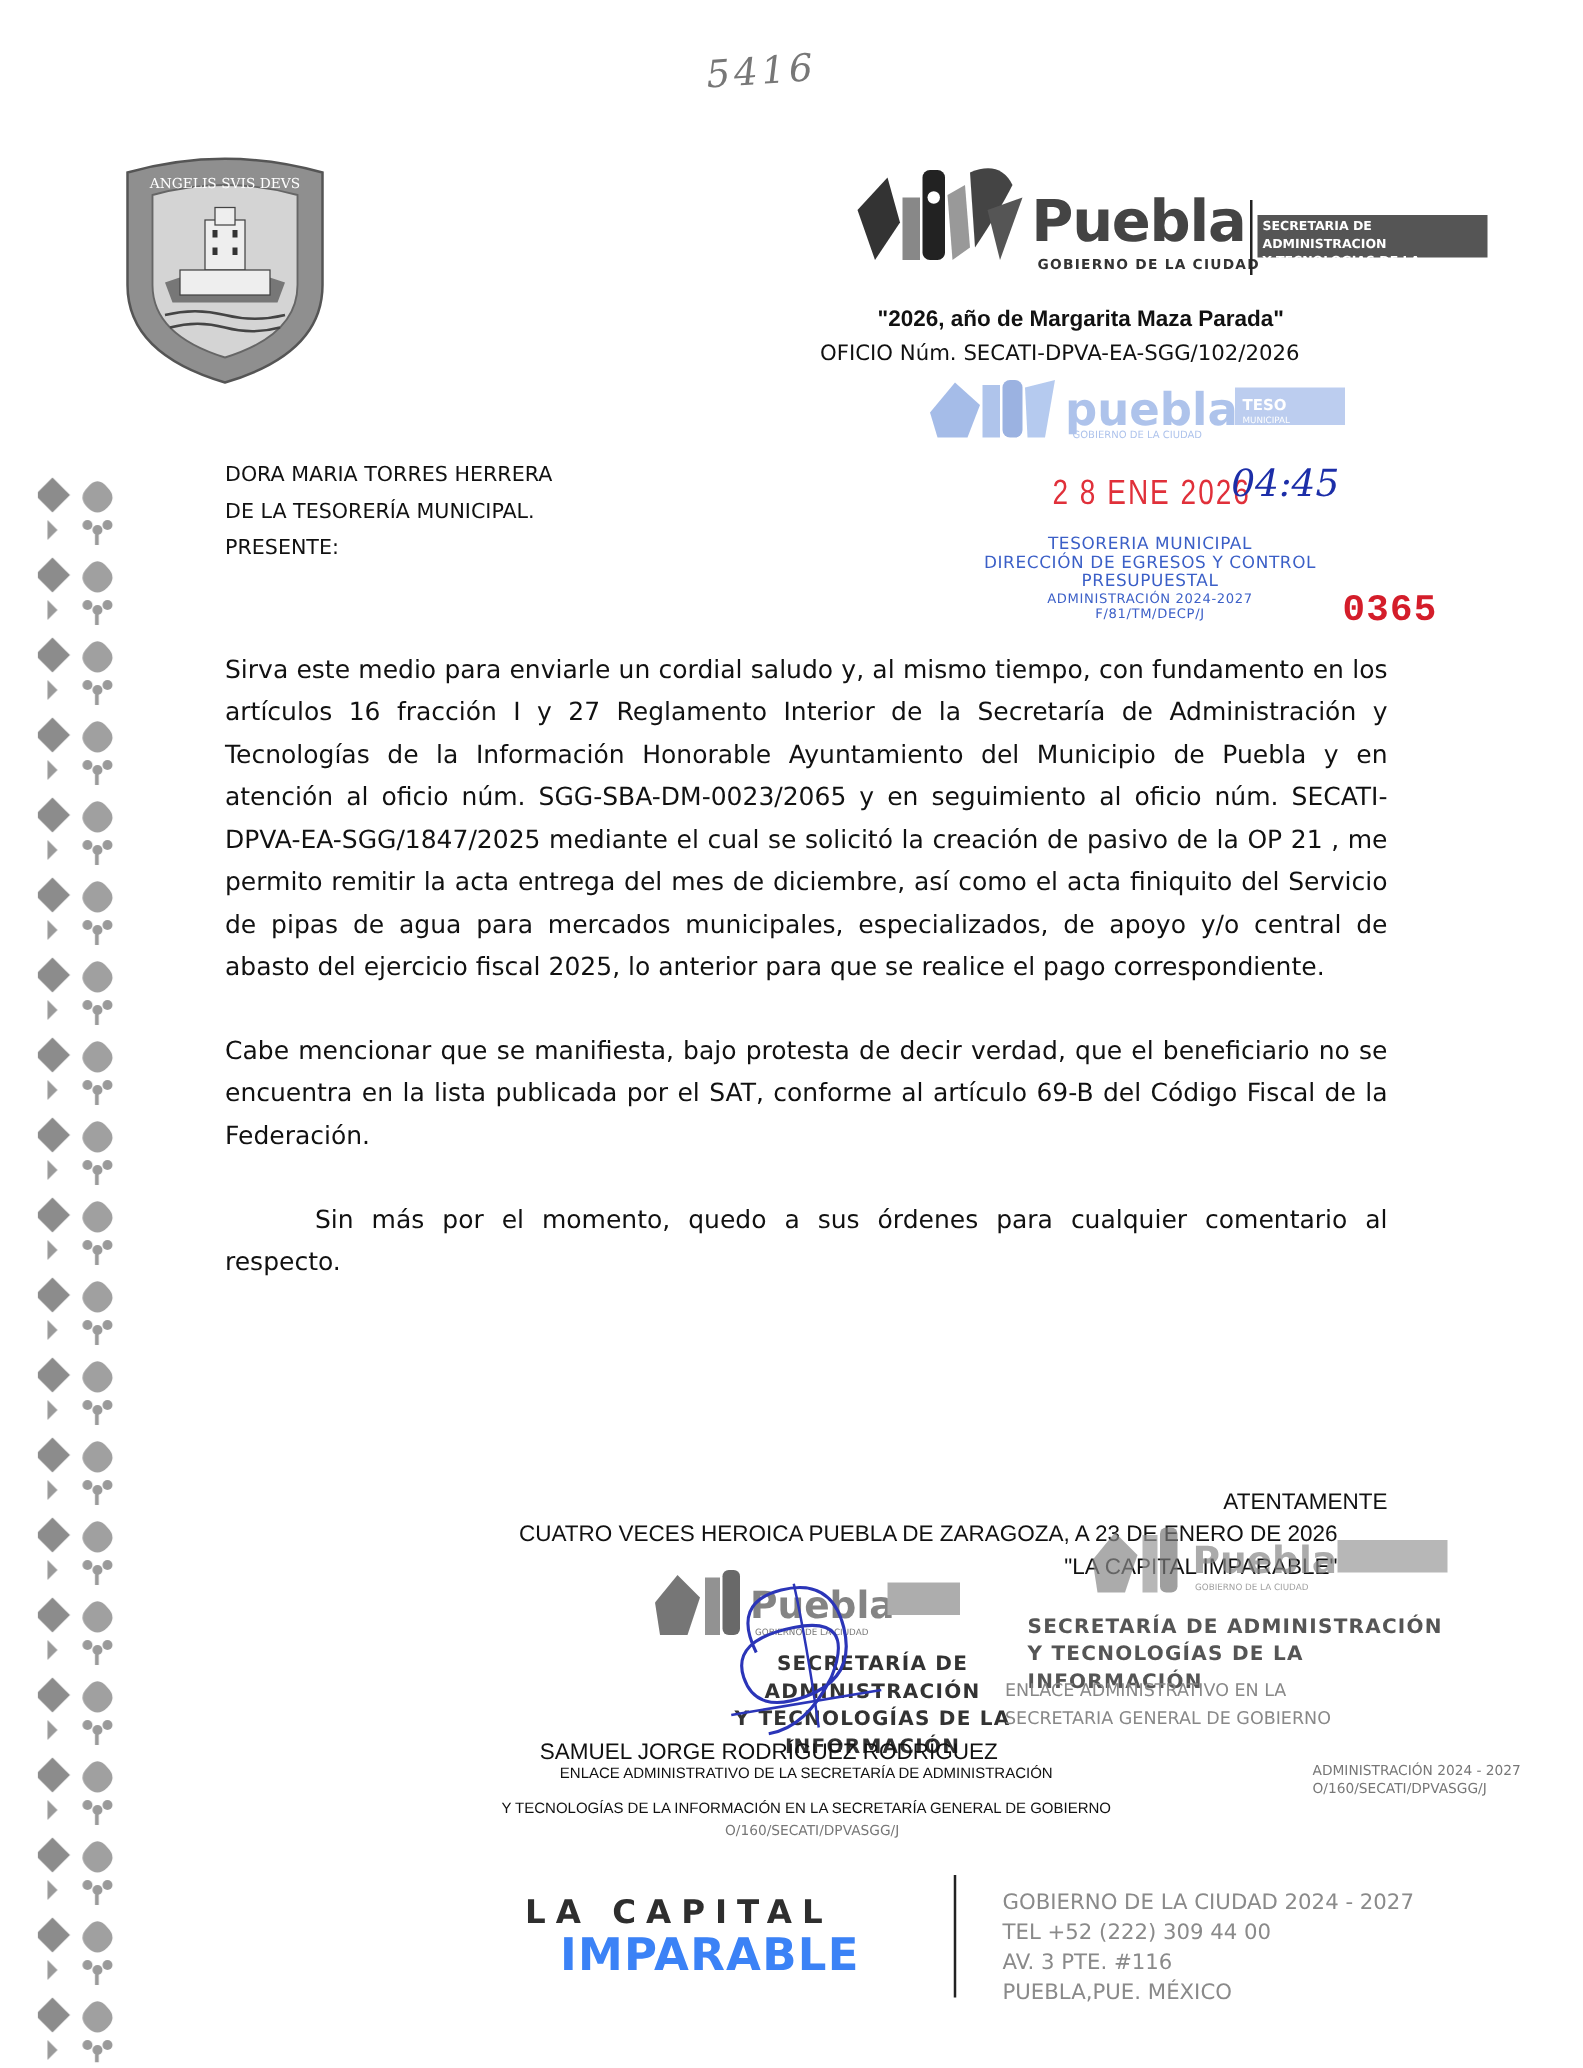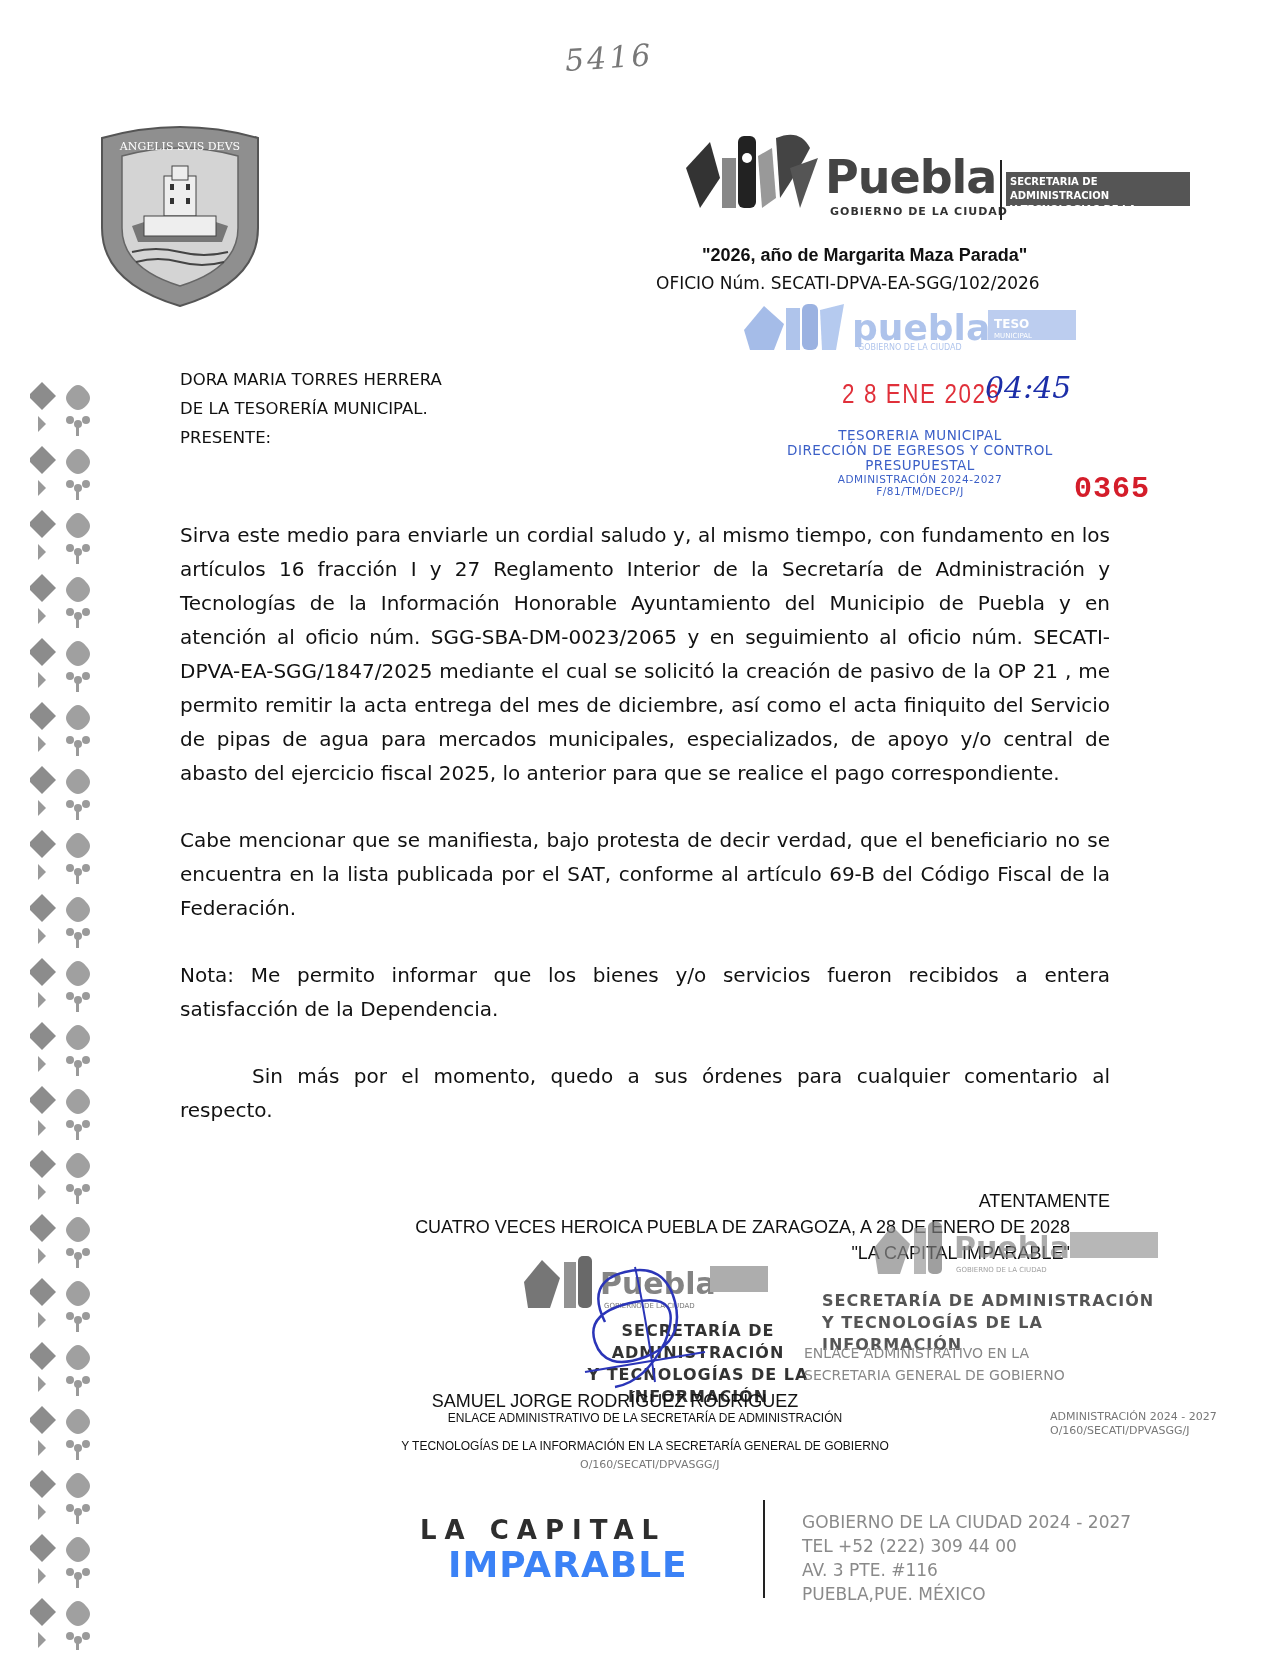--- a/index.html
+++ b/index.html
@@ -146,27 +146,26 @@
 
 <div class="abs addressee">
   <div>DORA MARIA TORRES HERRERA</div>
   <div>DE LA TESORERÍA MUNICIPAL.</div>
   <div>PRESENTE:</div>
 </div>
 
 <div class="abs body-text">
   <p>Sirva este medio para enviarle un cordial saludo y, al mismo tiempo, con fundamento en los artículos 16 fracción I y 27 Reglamento Interior de la Secretaría de Administración y Tecnologías de la Información Honorable Ayuntamiento del Municipio de Puebla y en atención al oficio núm. SGG-SBA-DM-0023/2065 y en seguimiento al oficio núm. SECATI-DPVA-EA-SGG/1847/2025 mediante el cual se solicitó la creación de pasivo de la OP 21 , me permito remitir la acta entrega del mes de diciembre, así como el acta finiquito del Servicio de pipas de agua para mercados municipales, especializados, de apoyo y/o central de abasto del ejercicio fiscal 2025, lo anterior para que se realice el pago correspondiente.</p>
   <p>Cabe mencionar que se manifiesta, bajo protesta de decir verdad, que el beneficiario no se encuentra en la lista publicada por el SAT, conforme al artículo 69-B del Código Fiscal de la Federación.</p>
-  <p>Nota: Me permito informar que los bienes y/o servicios fueron recibidos a entera satisfacción de la Dependencia.</p>
   <p class="indent">Sin más por el momento, quedo a sus órdenes para cualquier comentario al respecto.</p>
 </div>
 
 <div class="abs sig">
   <div>ATENTAMENTE</div>
-  <div style="transform:translateX(-40px)">CUATRO VECES HEROICA PUEBLA DE ZARAGOZA, A 28 DE ENERO DE 2028</div>
+  <div style="transform:translateX(-40px)">CUATRO VECES HEROICA PUEBLA DE ZARAGOZA, A 23 DE ENERO DE 2026</div>
   <div style="transform:translateX(-40px)">"LA CAPITAL IMPARABLE"</div>
 </div>
 
 <svg class="abs sig-logo-l" viewBox="0 0 250 60">
   <path d="M4 30 L22 8 L40 26 L30 56 L8 56 Z" fill="#555"></path>
   <rect x="44" y="10" width="12" height="46" fill="#777"></rect>
   <rect x="58" y="4" width="14" height="52" rx="5" fill="#444"></rect>
   <text x="80" y="42" font-size="30" font-weight="bold" fill="#666" font-family="DejaVu Sans, sans-serif">Puebla</text>
   <text x="84" y="56" font-size="7" fill="#555" font-family="DejaVu Sans, sans-serif">GOBIERNO DE LA CIUDAD</text>
   <rect x="190" y="14" width="58" height="26" fill="#999"></rect>

